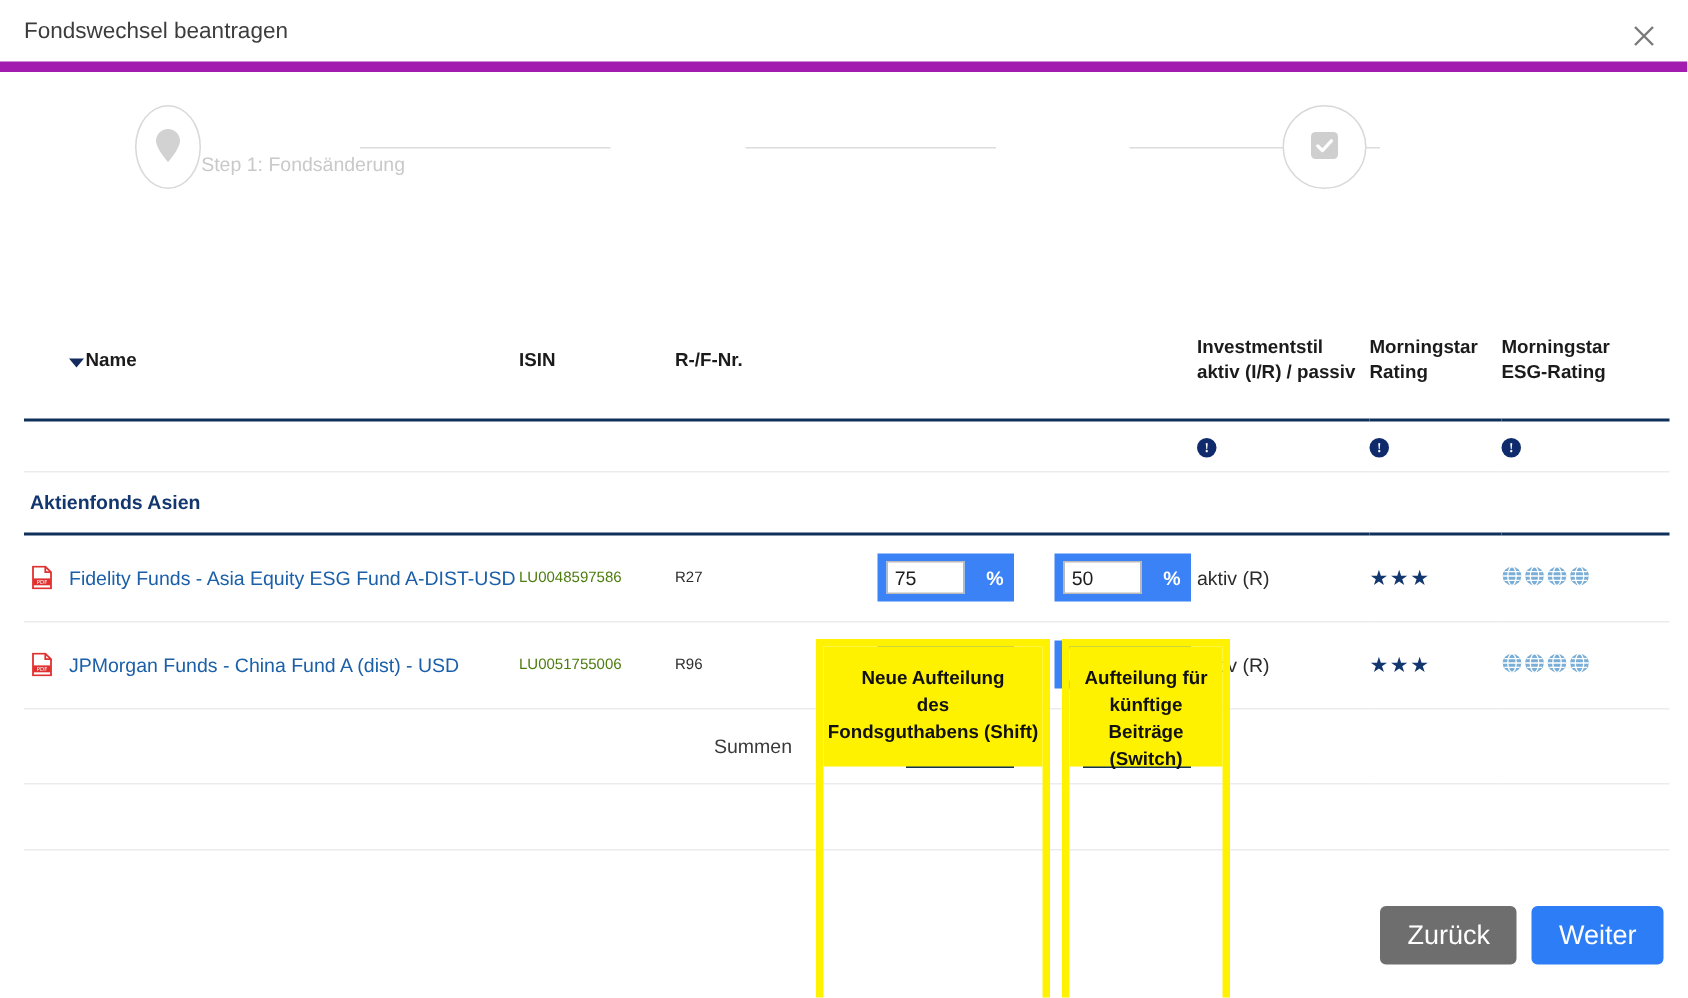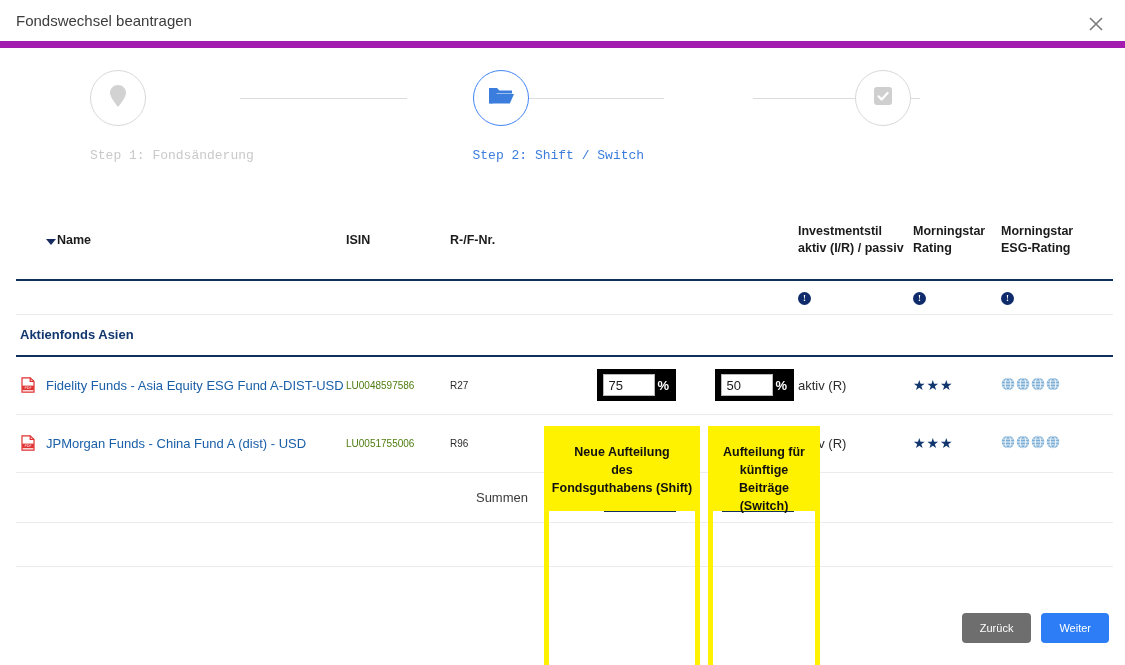--- a/index.html
+++ b/index.html
@@ -51,25 +51,23 @@
   }
   .stepper-row {
     display: flex;
     justify-content: space-between;
     position: relative;
     padding: 0 30px;
   }
   .step {
     width: 180px;
     display: flex;
-    flex-direction: column;
-    align-items: flex-start;
+    align-items: center;
     position: relative;
     z-index: 2;
-    font-family: Liberation Mono, monospace;
   }
   .step-circle {
     width: 56px;
     height: 56px;
     border-radius: 50%;
     border: 1px solid #d8d8d8;
     background: #ffffff;
     display: flex;
     align-items: center;
     justify-content: center;
@@ -192,25 +190,25 @@
   
   .pdf-ico { width: 14px; height: 16px; display:block; }
 
   
   .pct-wrap {
     display: flex;
     justify-content: flex-end;
     padding-right: 4px;
   }
   .pct-box {
-    background: #000000;
+    background: #3b82f6;
     display: inline-flex;
     align-items: center;
     padding: 5px 7px 5px 6px;
-    gap: 2px;
+    gap: 14px;
   }
   .pct-input {
     width: 52px;
     height: 22px;
     border: 1px solid #b9b9b9;
     background: #ffffff;
     font-family: "Liberation Sans", sans-serif;
     font-size: 13px;
     color: #1c1c1c;
     padding: 0 4px;
@@ -269,21 +267,21 @@
     position: absolute;
     right: 16px;
     bottom: 22px;
     display: flex;
     gap: 10px;
   }
   .btn {
     border: none;
     border-radius: 4px;
     font-family: "Liberation Sans", sans-serif;
-    font-size: 11px;
+    font-size: 18px;
     color: #ffffff;
     padding: 9px 18px;
     cursor: pointer;
   }
   .btn-back { background: #6e6e6e; }
   .btn-next { background: #2d7df6; }
 </style>
 </head>
 <body>
 
@@ -306,31 +304,20 @@
       <div class="step-circle">
         <span>
           <svg width="22" height="26" viewBox="0 0 22 26" aria-hidden="true">
             <path d="M11 2 C6.6 2 3 5.5 3 9.8 C3 15 11 24 11 24 C11 24 19 15 19 9.8 C19 5.5 15.4 2 11 2 Z" fill="#d2d2d2"></path>
           </svg>
         </span>
       </div>
       <div class="step-label">Step 1: Fondsänderung</div>
     </div>
 
-    <div class="step active">
-      <div class="step-circle">
-        <span>
-          <svg width="28" height="24" viewBox="0 0 28 24" aria-hidden="true">
-            <path d="M2 4 h8 l2.4 2.6 H25 v3 H9.6 L5.5 19.6 H2 Z" fill="#3b7ddd"></path>
-            <path d="M7.4 10 H27 l-4.2 9.6 H3.2 Z" fill="#3b7ddd"></path>
-          </svg>
-        </span>
-      </div>
-      <div class="step-label">Step 2: Shift / Switch</div>
-    </div>
 
     <div class="step">
       <div class="step-circle">
         <span>
           <svg width="24" height="24" viewBox="0 0 24 24" aria-hidden="true">
             <rect x="3" y="3" width="18" height="18" rx="3" fill="#cfcfcf"></rect>
             <path d="M7.5 12.3 L10.6 15.4 L16.6 8.9" stroke="#ffffff" stroke-width="2.2" fill="none" stroke-linecap="round" stroke-linejoin="round"></path>
           </svg>
         </span>
       </div>

